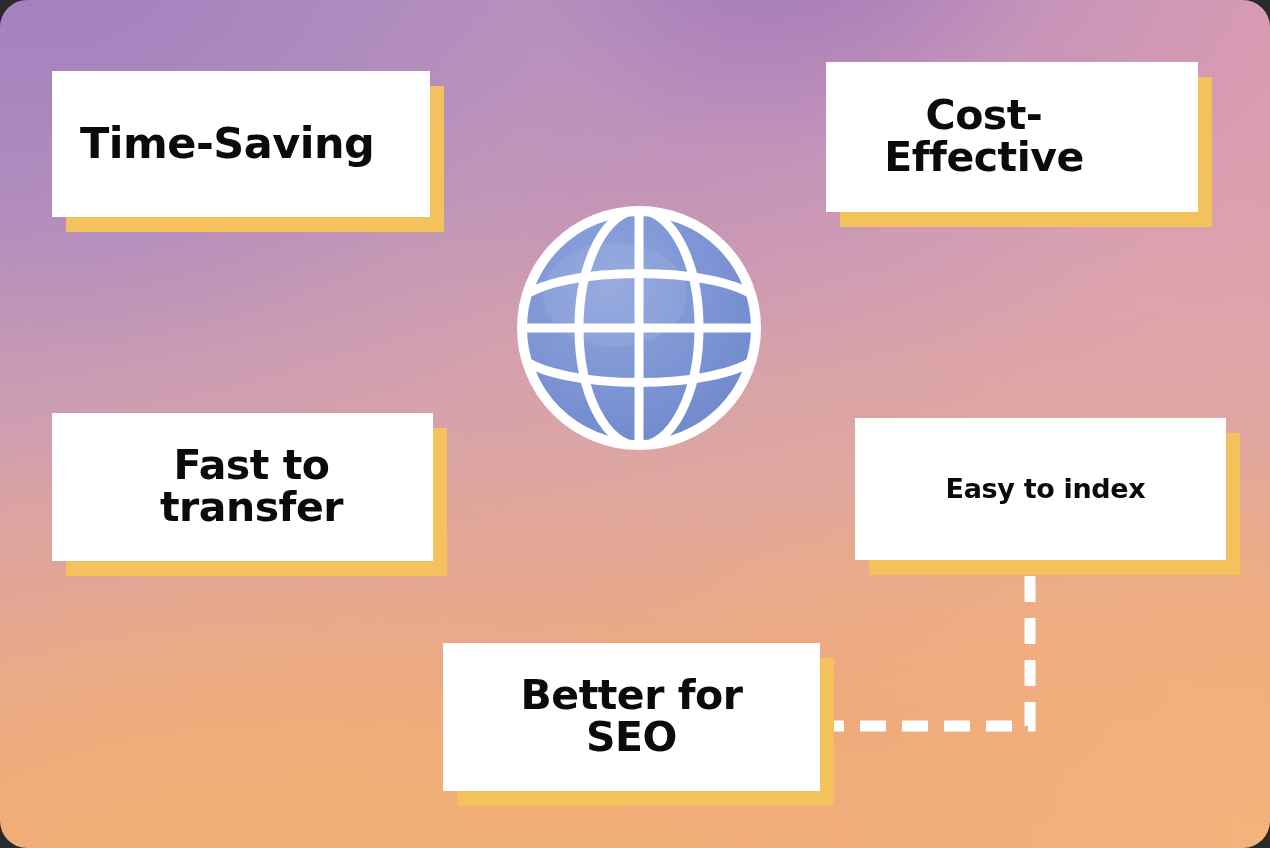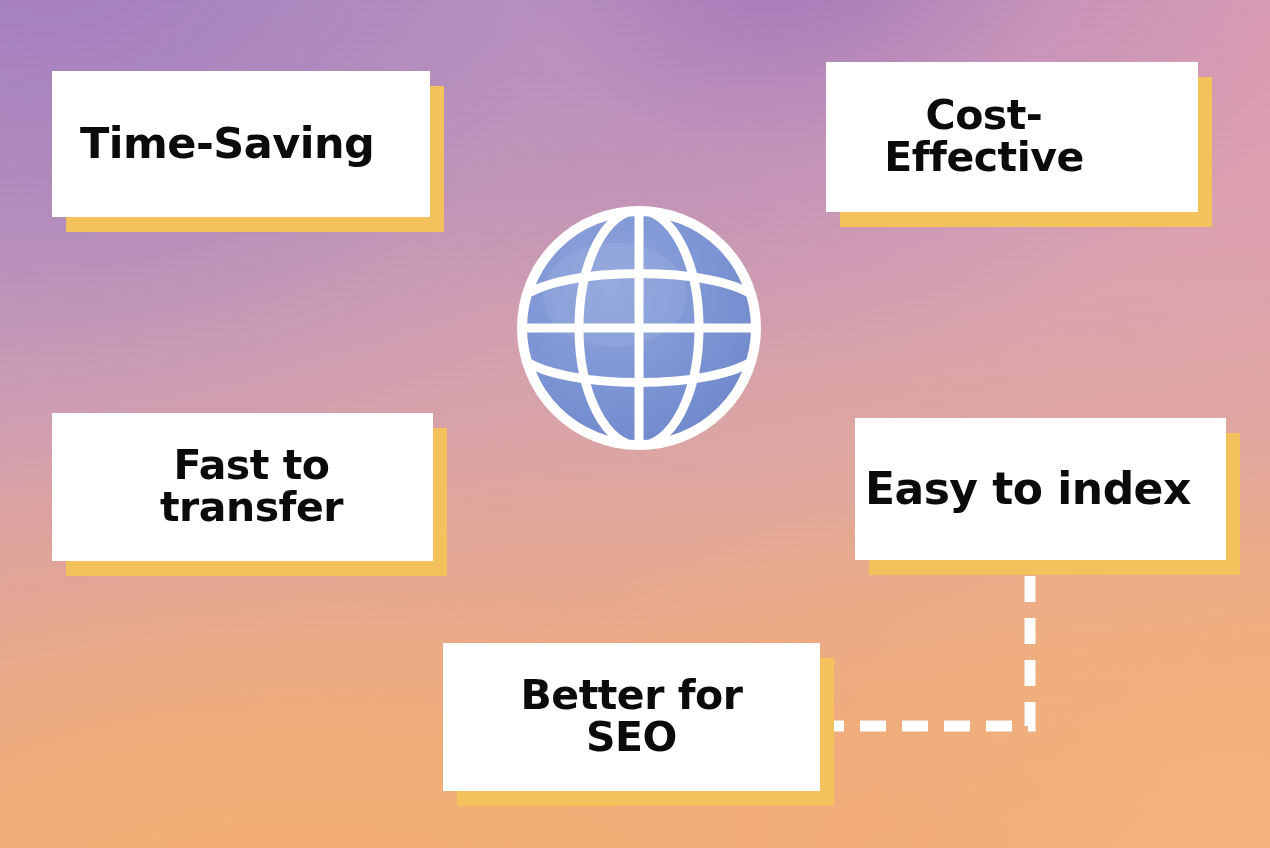--- a/index.html
+++ b/index.html
@@ -16,20 +16,21 @@
     font-family: "DejaVu Sans", "Liberation Sans", sans-serif;
     
     background-color: #d9a0ac;
     background-image:
       radial-gradient(ellipse 900px 720px at 4% -6%,  rgba(164,126,190,0.98) 0%, rgba(170,135,192,0.72) 32%, rgba(180,150,190,0.22) 58%, rgba(180,150,190,0) 76%),
       radial-gradient(ellipse 760px 640px at 62% -10%, rgba(156,114,186,0.92) 0%, rgba(186,140,192,0.50) 38%, rgba(200,160,190,0) 72%),
       radial-gradient(ellipse 820px 660px at 100% 6%,  rgba(221,156,176,0.95) 0%, rgba(224,164,176,0.55) 40%, rgba(226,170,176,0) 74%),
       radial-gradient(ellipse 1250px 620px at 22% 108%, rgba(243,176,116,1) 0%, rgba(242,174,116,0.82) 28%, rgba(238,166,122,0.34) 56%, rgba(236,160,126,0) 80%),
       radial-gradient(ellipse 1100px 600px at 92% 104%, rgba(245,180,124,1) 0%, rgba(243,176,122,0.70) 34%, rgba(240,170,124,0) 72%),
       linear-gradient(168deg, #b08ec0 0%, #c294b7 20%, #d49fae 40%, #dfa79f 58%, #ecab86 80%, #f3b179 100%);
+    border-radius: 27px;
   }
 
   
   #grain {
     position: absolute;
     inset: 0;
     pointer-events: none;
     opacity: 0.035;
     background-image:
       repeating-linear-gradient(0deg,   rgba(255,255,255,0.6) 0 1px, rgba(0,0,0,0.5) 1px 2px),
@@ -68,21 +69,21 @@
   #card-cost-effective    { left: 826px; top: 62px;  width: 372px; height: 150px; padding-right: 56px; }
   #shadow-cost-effective  { left: 840px; top: 77px;  width: 372px; height: 150px; }
   #label-cost-effective   { font-size: 41px; text-align: center; }
 
   #card-fast-transfer     { left: 52px;  top: 413px; width: 381px; height: 148px; padding-left: 18px; }
   #shadow-fast-transfer   { left: 66px;  top: 428px; width: 381px; height: 148px; }
   #label-fast-transfer    { font-size: 41px; text-align: center; }
 
   #card-easy-index        { left: 855px; top: 418px; width: 371px; height: 142px; padding-left: 10px; }
   #shadow-easy-index      { left: 869px; top: 433px; width: 371px; height: 142px; }
-  #label-easy-index       { font-size: 44px; text-align: left; }
+  #label-easy-index       { font-size: 27px; text-align: center; }
 
   #card-better-seo        { left: 443px; top: 643px; width: 377px; height: 148px; }
   #shadow-better-seo      { left: 457px; top: 658px; width: 377px; height: 148px; }
   #label-better-seo       { font-size: 41px; text-align: center; }
 
   
   #connector {
     position: absolute;
     left: 0; top: 0;
     width: 1270px; height: 848px;

